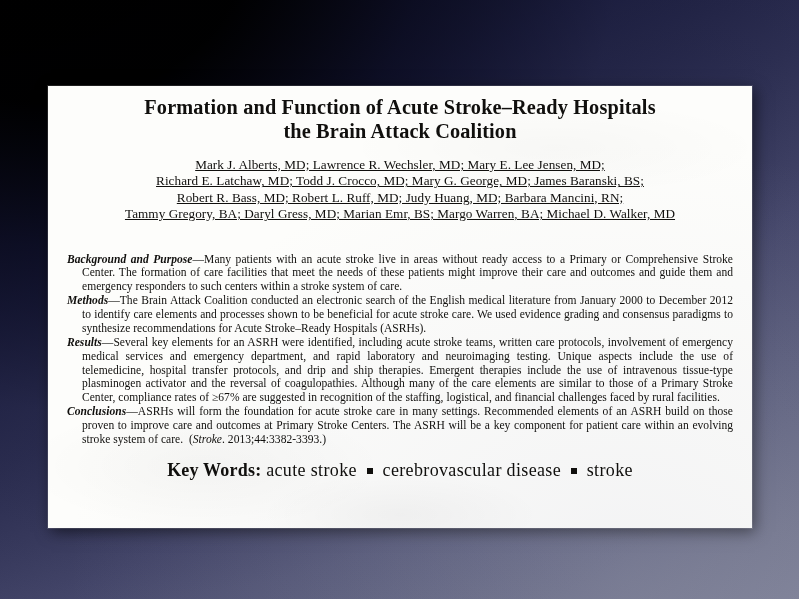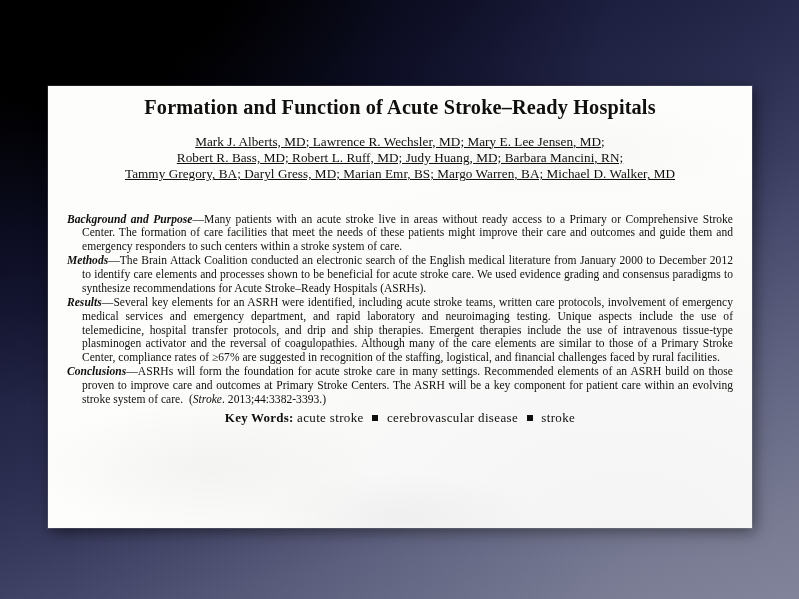--- a/index.html
+++ b/index.html
@@ -107,23 +107,23 @@
     font-weight: bold;
   }
   .cit {
     font-weight: normal;
     white-space: nowrap;
   }
   .cit i { font-style: italic; }
 
   
   #keywords {
-    margin-top: 3px;
+    margin-top: 13px;
     font-family: "Liberation Serif", "DejaVu Serif", serif;
-    font-size: 13px;
+    font-size: 18px;
     text-align: center;
     letter-spacing: 0.35px;
   }
   #keywords .kw-label {
     font-weight: bold;
     letter-spacing: 0.2px;
   }
   #keywords .kw-sep {
     display: inline-block;
     width: 6px;
@@ -136,24 +136,26 @@
 </head>
 <body>
 
 <div id="slide">
 
   <div id="page">
     <div class="page-inner">
 
       <h1 id="title">
         <span class="tline">Formation and Function of Acute Stroke–Ready Hospitals</span>
+        <span class="tline">the Brain Attack Coalition</span>
       </h1>
 
       <div id="authors">
         <span class="aline">Mark J. Alberts, MD; Lawrence R. Wechsler, MD; Mary E. Lee Jensen, MD;</span>
+        <span class="aline">Richard E. Latchaw, MD; Todd J. Crocco, MD; Mary G. George, MD; James Baranski, BS;</span>
         <span class="aline">Robert R. Bass, MD; Robert L. Ruff, MD; Judy Huang, MD; Barbara Mancini, RN;</span>
         <span class="aline">Tammy Gregory, BA; Daryl Gress, MD; Marian Emr, BS; Margo Warren, BA; Michael D. Walker, MD</span>
       </div>
 
       <div id="abstract">
 
         <p class="sect"><span class="lead"><span>Background and Purpose</span></span><span>—</span><span>Many patients with an acute stroke live in areas without ready access to a Primary or Comprehensive Stroke Center. The formation of care facilities that meet the needs of these patients might improve their care and outcomes and guide them and emergency responders to such centers within a stroke system of care.</span></p>
 
         <p class="sect"><span class="lead"><span>Methods</span></span><span>—</span><span>The Brain Attack Coalition conducted an electronic search of the English medical literature from January 2000 to December 2012 to identify care elements and processes shown to be beneficial for acute stroke care. We used evidence grading and consensus paradigms to synthesize recommendations for Acute Stroke–Ready Hospitals (ASRHs).</span></p>
 

